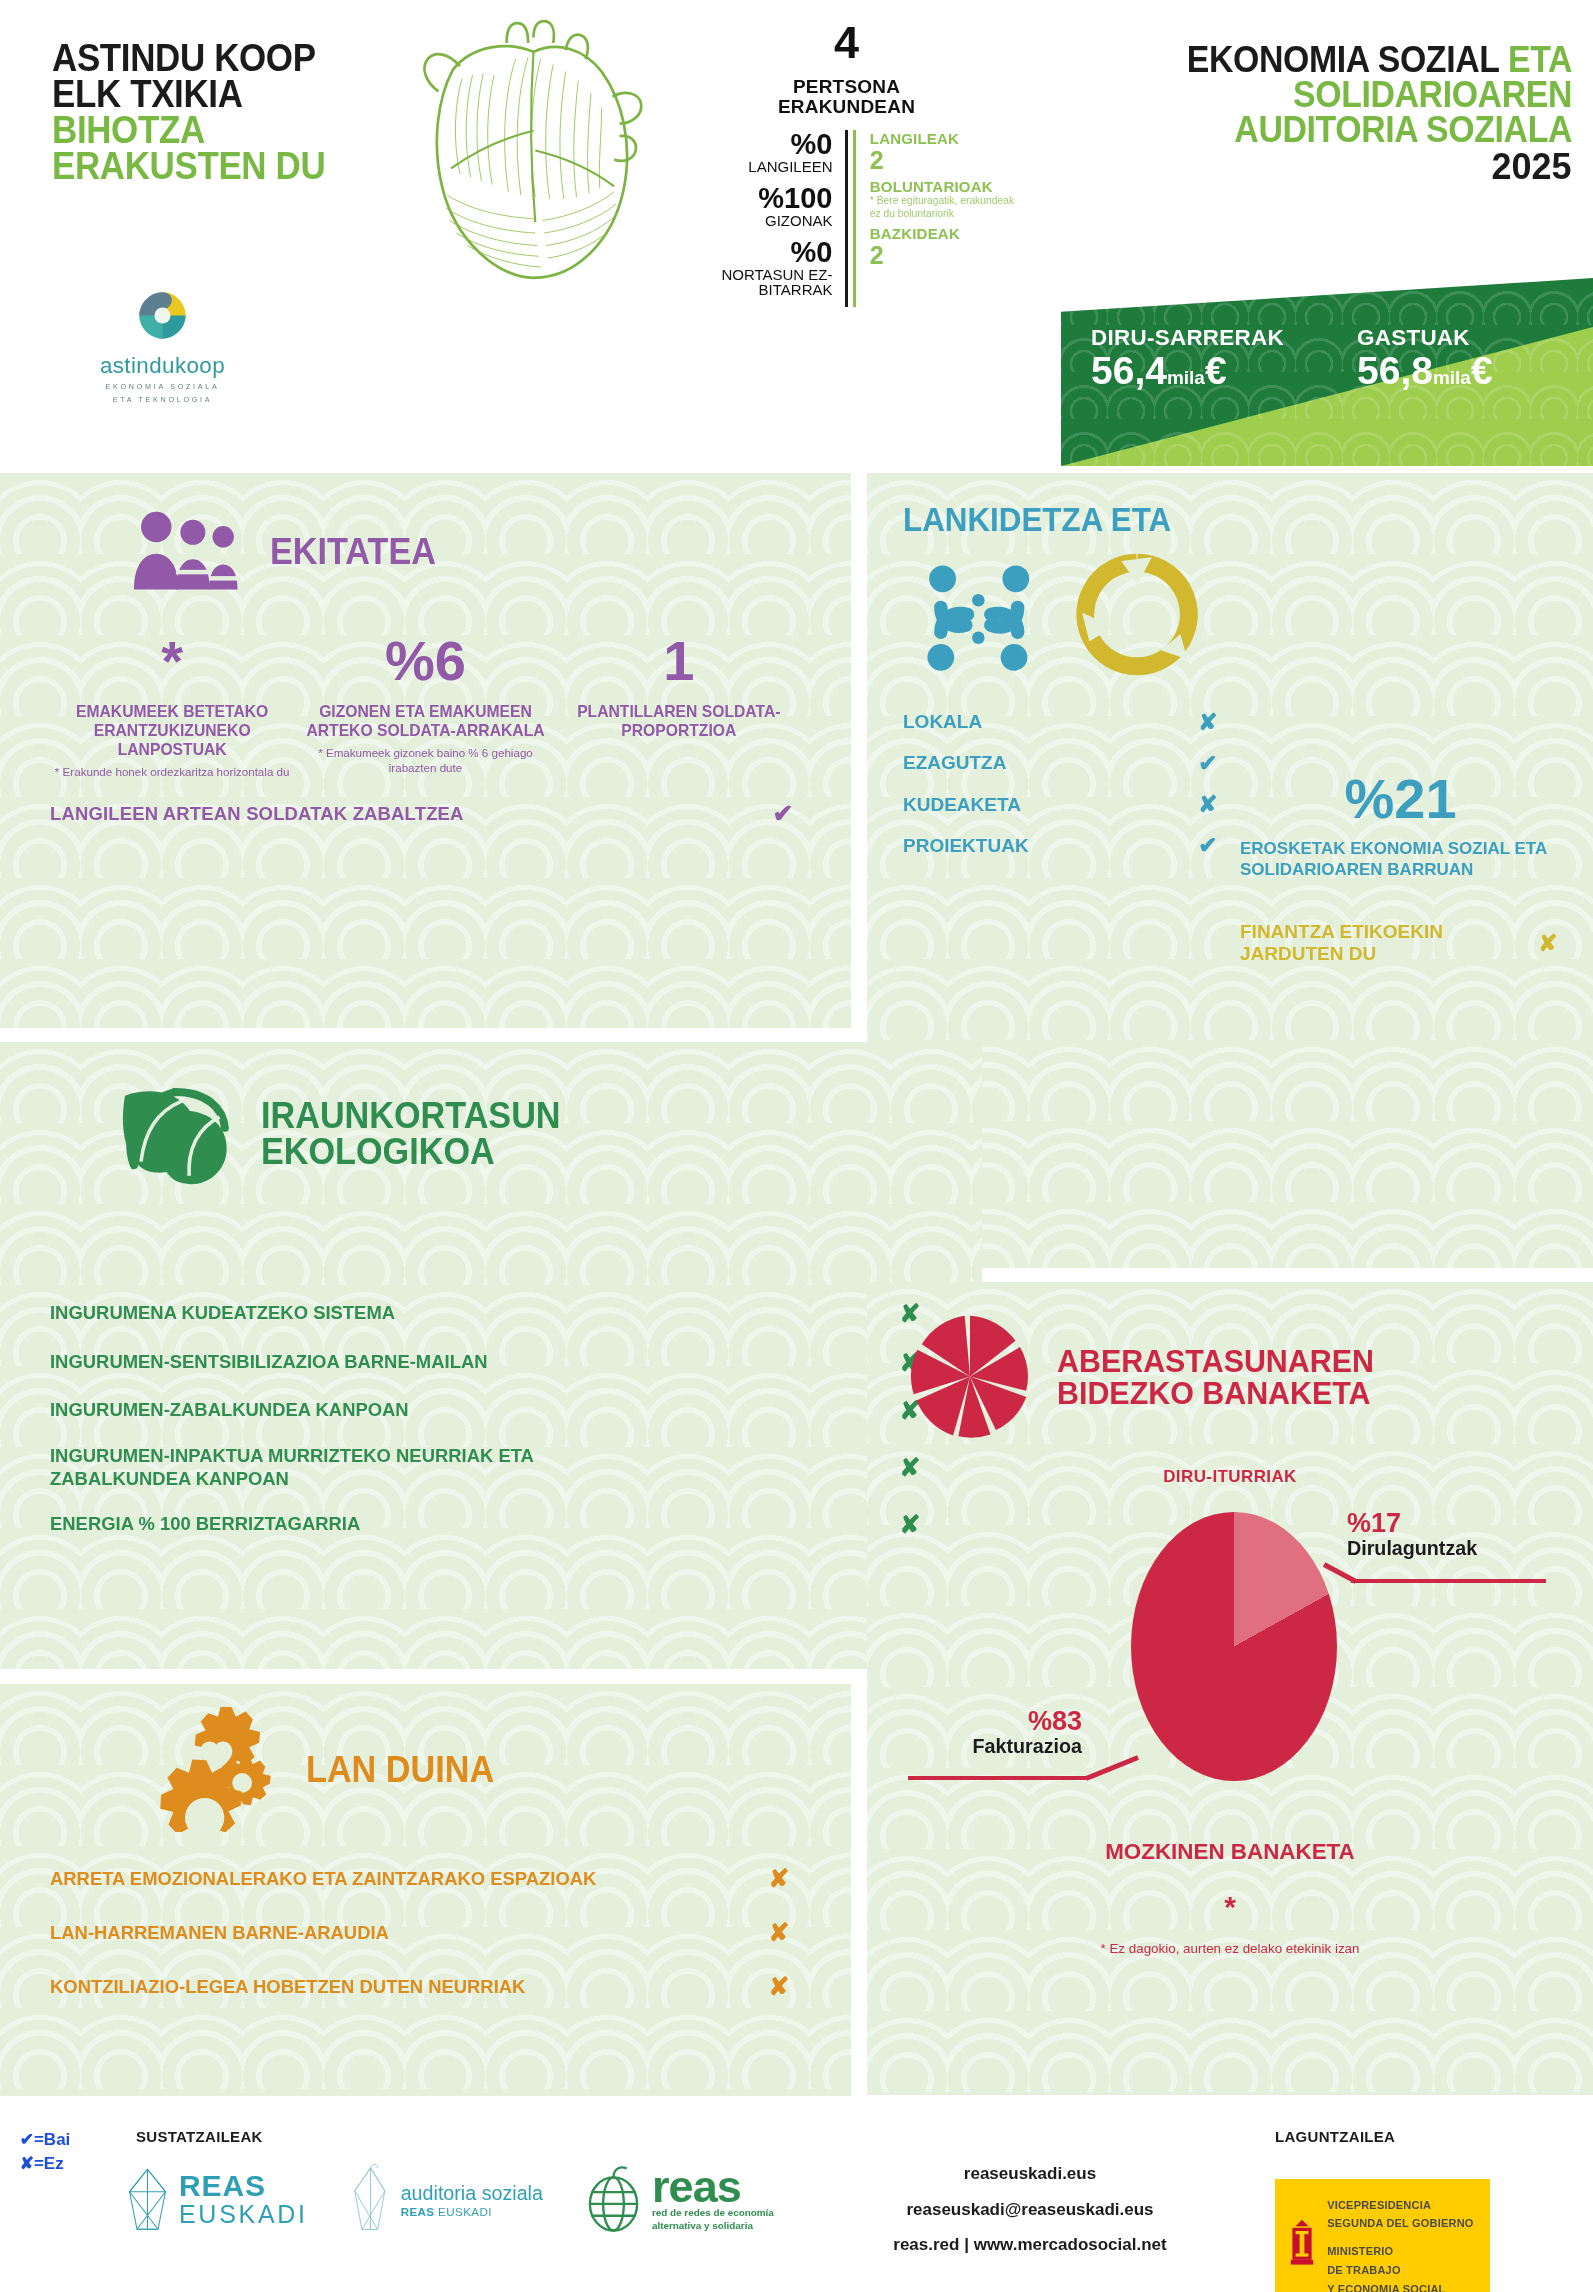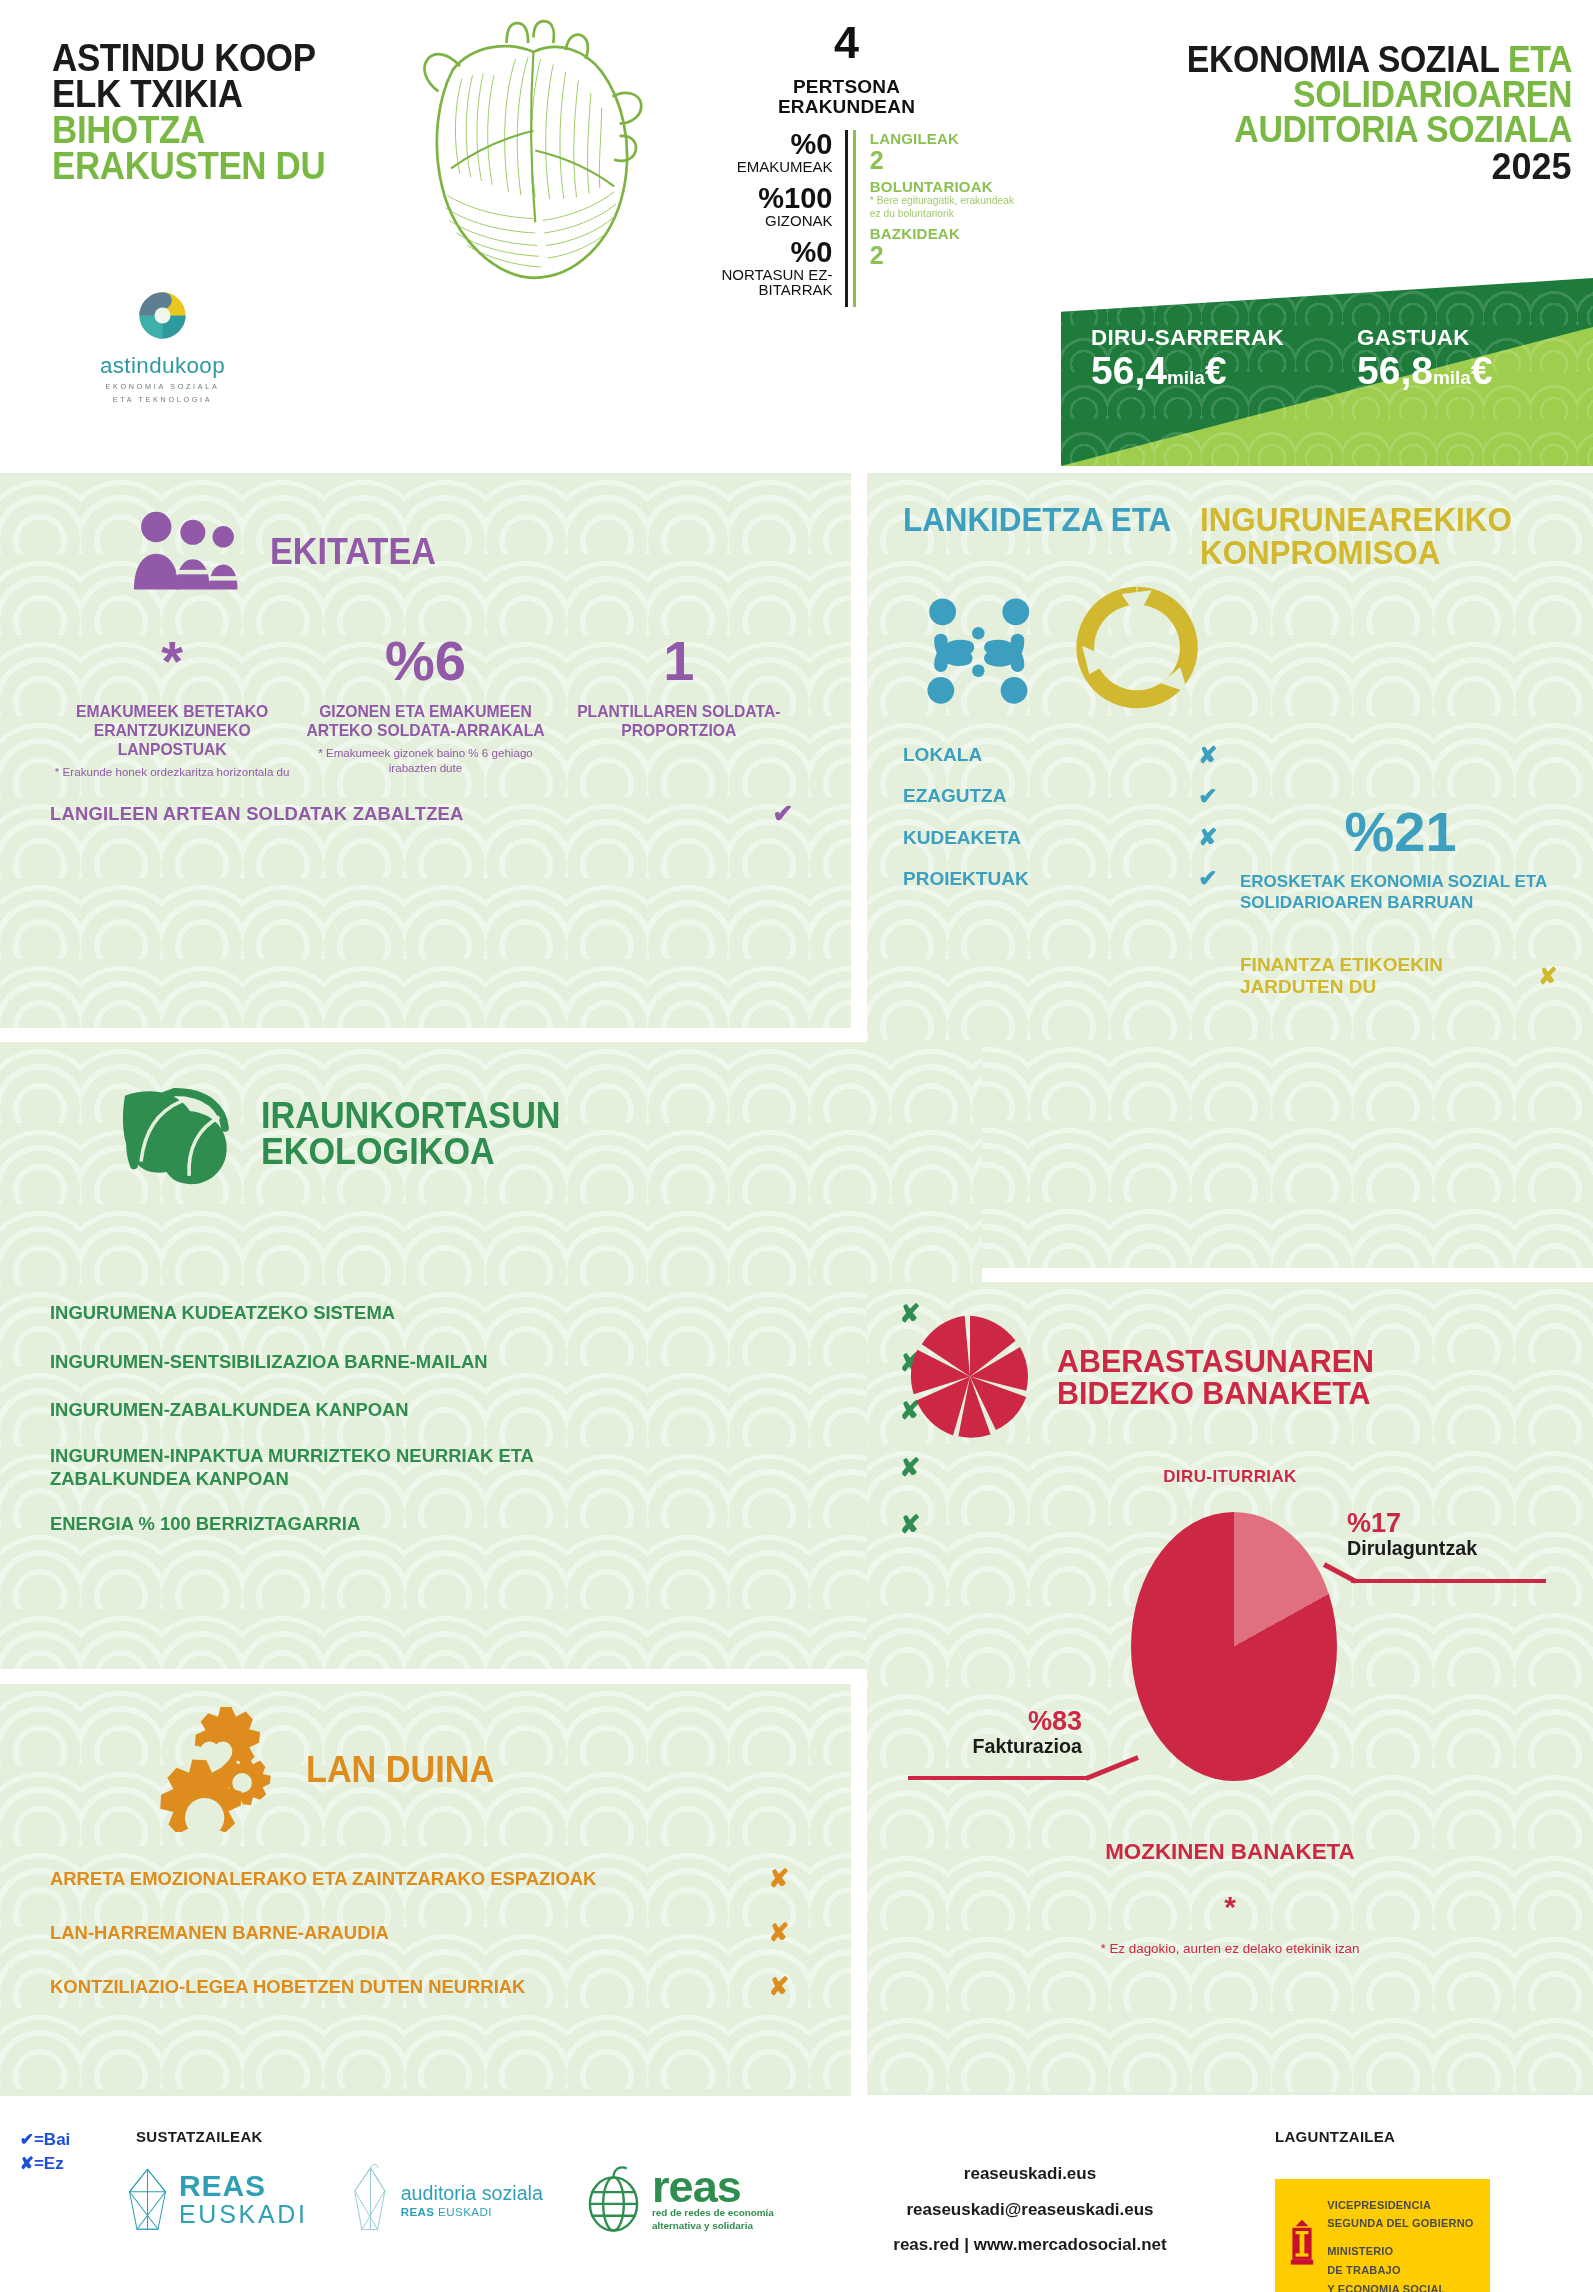--- a/index.html
+++ b/index.html
@@ -299,21 +299,21 @@
         <div class="stats-cap">
           <div>PERTSONA</div>
           <div>ERAKUNDEAN</div>
         </div>
       </div>
 
       <div class="stats-grid">
         <div class="stats-left">
           <div class="sl-row">
             <div class="sl-pct">%0</div>
-            <div class="sl-lbl">EMAKUMEAK</div>
+            <div class="sl-lbl">LANGILEEN</div>
           </div>
           <div class="sl-row">
             <div class="sl-pct">%100</div>
             <div class="sl-lbl">GIZONAK</div>
           </div>
           <div class="sl-row">
             <div class="sl-pct">%0</div>
             <div class="sl-lbl">NORTASUN EZ-BITARRAK</div>
           </div>
         </div>
@@ -408,24 +408,20 @@
         <div class="ck-txt c-purple">LANGILEEN ARTEAN SOLDATAK ZABALTZEA</div>
         <div class="ck-mark c-purple">✔</div>
       </div>
     </div>
   </div>
 
   <div class="panel p-lankidetza">
     <div class="lk-head">
       <div style="display:flex; gap:14.3px; align-items:flex-start;">
         <div class="lk-t1 c-blue">LANKIDETZA ETA</div>
-        <div>
-          <div class="lk-t1 c-yellow">INGURUNEAREKIKO</div>
-          <div class="lk-t1 c-yellow">KONPROMISOA</div>
-        </div>
       </div>
     </div>
 
     <div class="lk-icons">
       <div>
         <svg viewBox="0 0 150 140" width="134" height="125">
           <circle cx="32" cy="30" r="15" fill="#3d9fc0"></circle>
           <circle cx="114" cy="30" r="15" fill="#3d9fc0"></circle>
           <circle cx="30" cy="118" r="15" fill="#3d9fc0"></circle>
           <circle cx="112" cy="118" r="15" fill="#3d9fc0"></circle>

